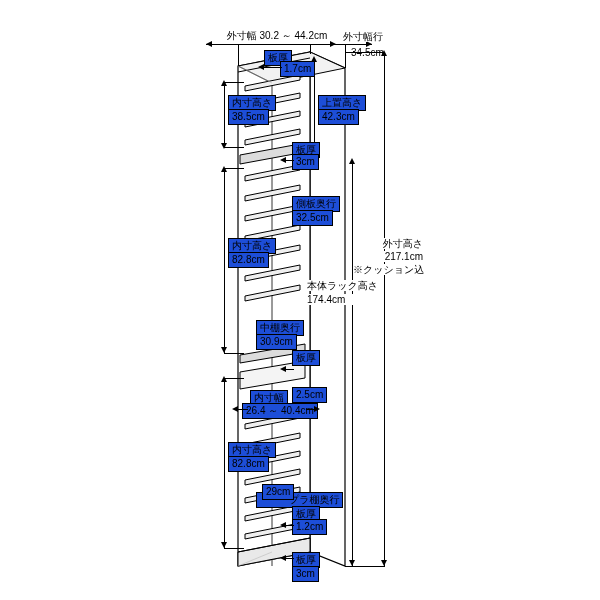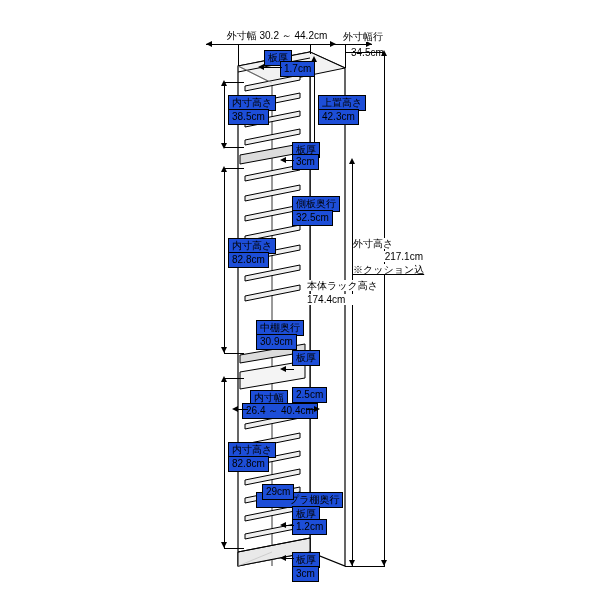--- a/index.html
+++ b/index.html
@@ -145,23 +145,23 @@
   <div class="arrowU" style="left:221px;top:166px;"></div>
   <div class="arrowD" style="left:221px;top:347px;"></div>
   <div class="line hline" style="left:224px;top:168px;width:20px;"></div>
   <div class="line hline" style="left:224px;top:353px;width:20px;"></div>
 
   <div class="line vline" style="left:384px;top:52px;height:514px;"></div>
   <div class="arrowU" style="left:381px;top:50px;"></div>
   <div class="arrowD" style="left:381px;top:560px;"></div>
   <div class="line hline" style="left:345px;top:52px;width:40px;"></div>
   <div class="line hline" style="left:345px;top:566px;width:40px;"></div>
-  <div class="lbl" style="left:352px;top:238px;width:70px;text-align:left;">外寸高さ</div>
+  <div class="lbl" style="left:352px;top:238px;width:70px;text-align:right;">外寸高さ</div>
   <div class="lbl" style="left:352px;top:251px;width:70px;text-align:right;">217.1cm</div>
-  <div class="lbl" style="left:352px;top:264px;width:80px;text-align:left;text-decoration:underline;">※クッション込</div>
+  <div class="lbl" style="left:352px;top:264px;width:80px;text-align:left;">※クッション込</div>
 
   <div class="line vline" style="left:352px;top:160px;height:406px;"></div>
   <div class="arrowU" style="left:349px;top:158px;"></div>
   <div class="arrowD" style="left:349px;top:560px;"></div>
   <div class="lbl" style="left:306px;top:280px;width:66px;text-align:left;">本体ラック高さ</div>
   <div class="lbl" style="left:306px;top:294px;width:66px;text-align:left;">174.4cm</div>
 
   <div class="lbl box" style="left:256px;top:320px;">中棚奥行</div>
   <div class="lbl box" style="left:256px;top:334px;">30.9cm</div>
 

